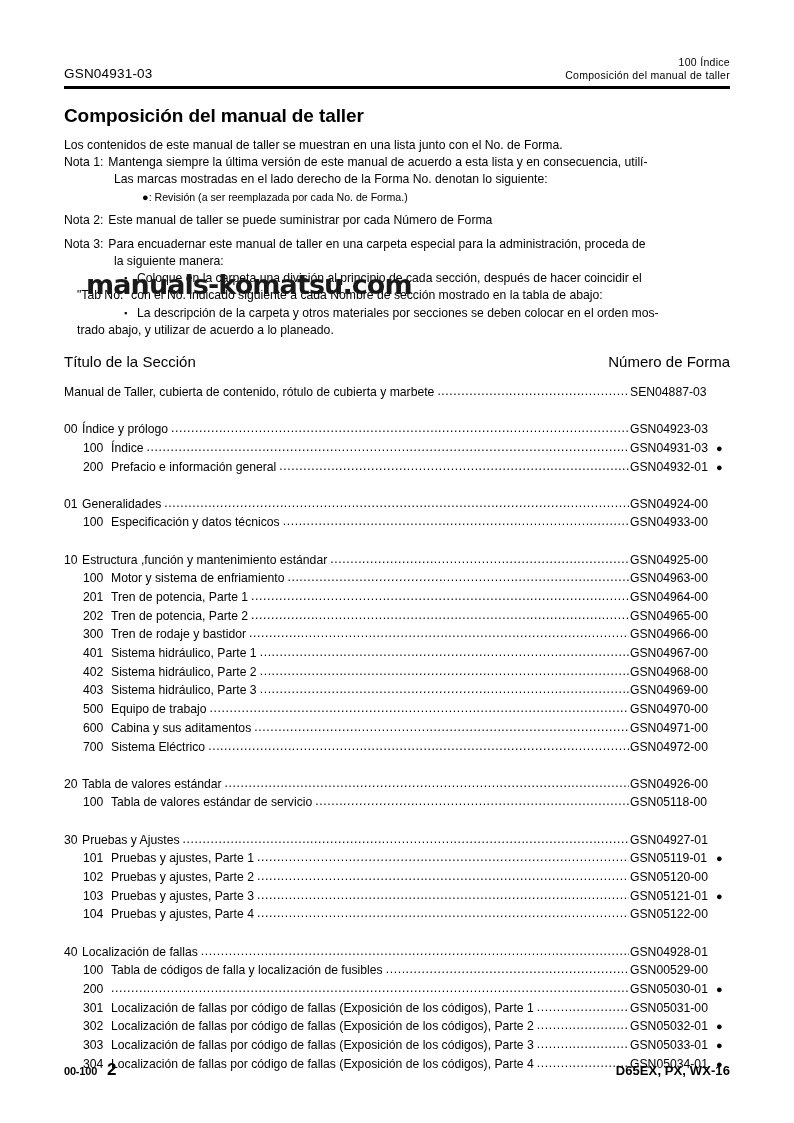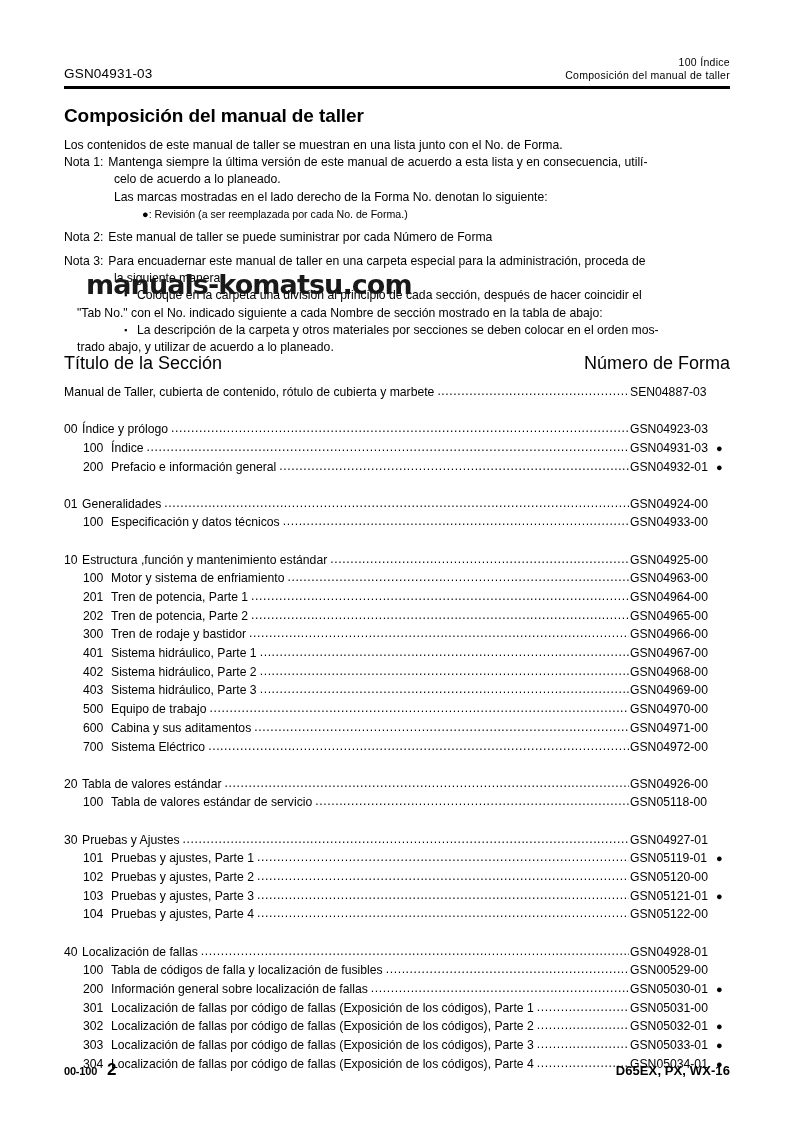--- a/index.html
+++ b/index.html
@@ -156,21 +156,21 @@
     color: #1a1a1a;
     z-index: 5;
   }
 
   
   .col-heads {
     position: absolute;
     left: 64px;
     top: 353px;
     width: 666px;
-    font-size: 18px;
+    font-size: 15px;
     display: flex;
     justify-content: space-between;
   }
 
   
   .toc {
     position: absolute;
     left: 64px;
     top: 385px;
     width: 666px;
@@ -272,21 +272,20 @@
 
   <div class="doc-title">Composición del manual de taller</div>
 
   <div class="intro">
     <p>Los contenidos de este manual de taller se muestran en una lista junto con el No. de Forma.</p>
 
     <div class="note-row">
       <span class="note-label">Nota 1:</span>
       <span class="note-body">Mantenga siempre la última versión de este manual de acuerdo a esta lista y en consecuencia, utilí-</span>
     </div>
-    <p class="indent-1">celo de acuerdo a lo planeado.</p>
     <p class="indent-1">Las marcas mostradas en el lado derecho de la Forma No. denotan lo siguiente:</p>
 
     <div class="legend-row">
       <span class="legend-gap"></span>
       <span class="legend-item"><span class="mark-filled">●</span><span>: Revisión (a ser reemplazada por cada No. de Forma.)</span></span>
     </div>
 
     <div class="gap"></div>
 
     <div class="note-row">
@@ -506,21 +505,20 @@
       </div>
       <div class="toc-row">
         <span class="toc-num lvl1">100</span>
         <span class="toc-title">Tabla de códigos de falla y localización de fusibles</span>
         <span class="toc-leader">................................................................................................................................................................</span>
         <span class="toc-form">GSN00529-00</span>
         <span class="toc-mark"></span>
       </div>
       <div class="toc-row">
         <span class="toc-num lvl1">200</span>
-        <span class="toc-title">Información general sobre localización de fallas</span>
         <span class="toc-leader">................................................................................................................................................................</span>
         <span class="toc-form">GSN05030-01</span>
         <span class="toc-mark">●</span>
       </div>
       <div class="toc-row">
         <span class="toc-num lvl1">301</span>
         <span class="toc-title">Localización de fallas por código de fallas (Exposición de los códigos), Parte 1</span>
         <span class="toc-leader">................................................................................................................................................................</span>
         <span class="toc-form">GSN05031-00</span>
         <span class="toc-mark"></span>

